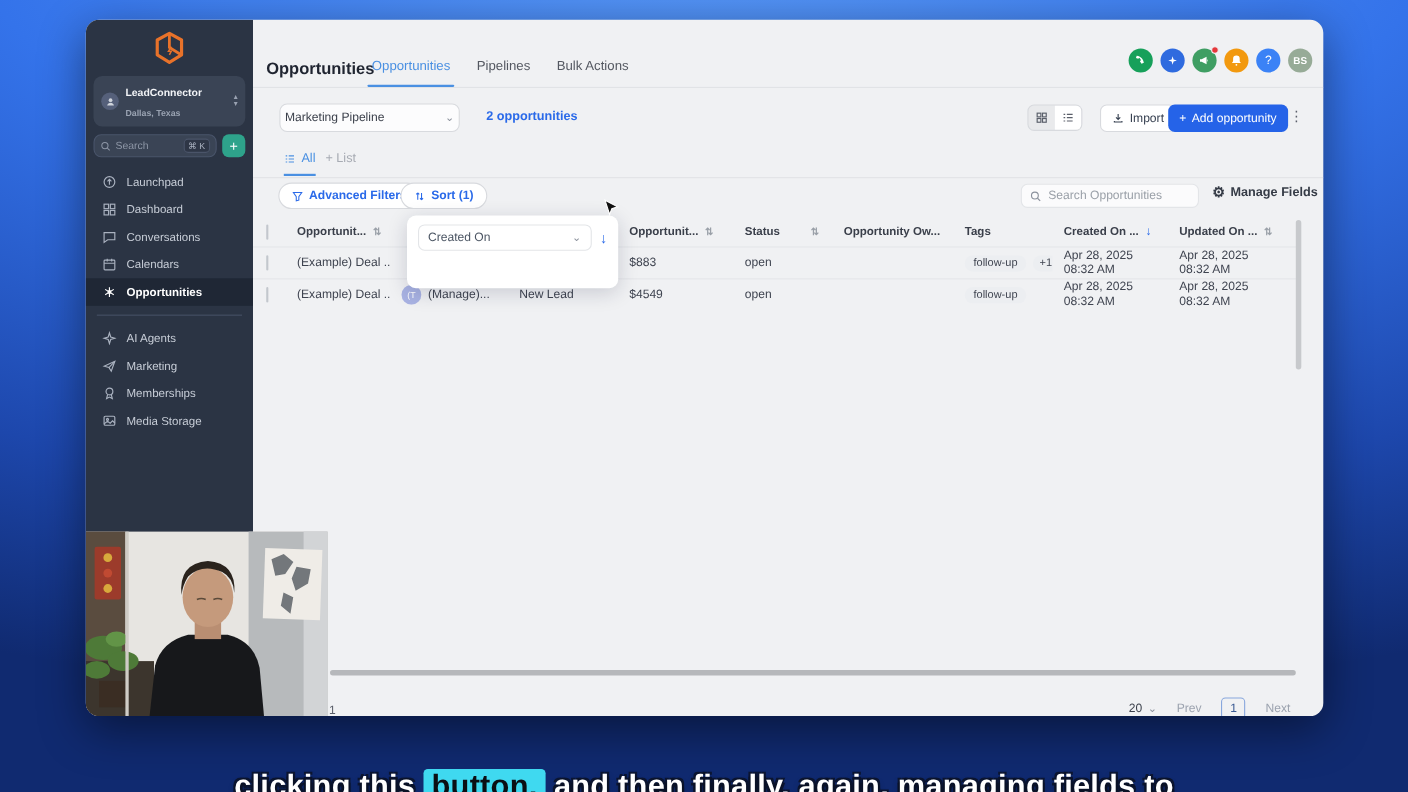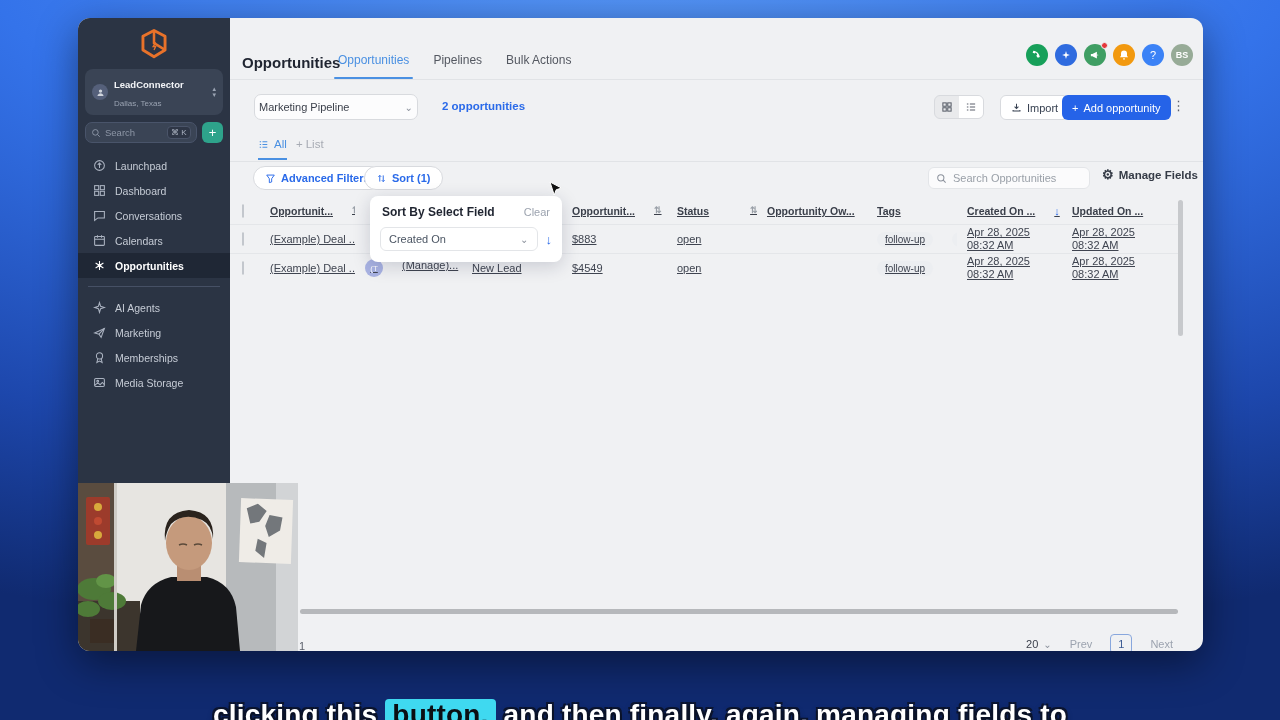--- a/index.html
+++ b/index.html
@@ -10,21 +10,21 @@
   .app { position:absolute; left:78px; top:18px; width:1125px; height:633px; background:#f0f1f3; border-radius:12px; box-shadow:0 12px 42px rgba(0,0,0,.45); overflow:hidden; }
 
   
   .sidebar { position:absolute; left:0; top:0; width:152px; height:100%; background:#2b3444; color:#cfd4dc; }
   .logo-wrap { display:flex; justify-content:center; padding-top:9px; }
   .logo { width:34px; height:34px; }
   .account { margin:8px 7px 0 7px; background:#3a4455; border-radius:8px; padding:5px 7px; display:flex; align-items:center; gap:6px; }
   .account .avatar-sm { width:16px; height:16px; border-radius:50%; background:#55607a; color:#dfe3ea; font-size:9px; display:flex; align-items:center; justify-content:center; flex:0 0 auto; }
   .account .acc-text { flex:1; min-width:0; }
   .acc-name { font-size:9.5px; font-weight:bold; color:#f2f4f7; white-space:nowrap; }
-  .acc-loc { font-size:8px; color:#9aa3b2; white-space:nowrap; }
+  .acc-loc { font-size:8px; color:#9aa3b2; white-space:nowrap;font-weight:bold; }
   .acc-chevrons { font-size:7px; line-height:6px; color:#9aa3b2; text-align:center; }
   .search-row { margin:7px 7px 0 7px; display:flex; gap:5px; }
   .side-search { flex:1; background:#3a4455; border:1px solid #49546a; border-radius:7px; height:21px; display:flex; align-items:center; padding:0 5px; gap:4px; }
   .side-search input { background:transparent; border:none; outline:none; color:#cfd4dc; font-size:9.5px; width:58px; }
   .side-search input::placeholder { color:#8d96a6; }
   .kbd { background:#2e3646; border:1px solid #4a5469; border-radius:4px; font-size:8px; color:#aab2c0; padding:1px 3px; white-space:nowrap; }
   .plus-btn { width:21px; height:21px; border-radius:6px; background:#2ea38b; color:#fff; font-size:13px; display:flex; align-items:center; justify-content:center; }
   .menu { margin-top:10px; }
   .menu-item { display:flex; align-items:center; gap:9px; height:25px; padding-left:15px; font-size:10.5px; color:#c6ccd6; cursor:default; }
   .menu-item svg { width:13px; height:13px; stroke:#aab2c0; fill:none; stroke-width:1.3; flex:0 0 auto; }
@@ -72,21 +72,21 @@
   .search-opps input { border:none; outline:none; background:transparent; font-size:11px; color:#3a3f4a; width:120px; }
   .search-opps input::placeholder { color:#9aa0a8; }
   .manage-fields { position:absolute; left:872px; top:3px; display:flex; align-items:center; gap:5px; font-size:11.5px; font-weight:bold; color:#353b46; }
   .manage-fields .gear { font-size:13px; color:#353b46; }
 
   
   .table { position:absolute; left:0; top:180px; width:952px; }
   .trow { display:grid; grid-template-columns:30px 95px 107px 100px 105px 90px 110px 90px 105px 95px; align-items:center; }
   .thead { height:26px; font-size:10.5px; font-weight:bold; color:#3a3f4a; }
   .tbody-row { height:29px; font-size:11px; color:#3f4450; border-top:1px solid #e4e6e9; }
-  .cell { padding-left:10px; white-space:nowrap; overflow:hidden; display:flex; gap:19px;text-decoration:underline; }
+  .cell { padding-left:10px; white-space:nowrap; overflow:hidden; display:flex; align-items:center; gap:6px; }
   .cb { width:13px; height:13px; border:1px solid #c3c7cd; border-radius:3px; background:#f7f8f9; margin-left:12px; }
   .sort-glyph { color:#9aa0a8; font-size:9px; }
   .sort-active { color:#2a6ae9; font-size:11px; }
   .tag-pill { background:#eceef1; border-radius:9px; padding:2px 8px; font-size:10px; color:#3f4450; }
   .tag-more { background:#eceef1; border-radius:9px; padding:2px 6px; font-size:10px; color:#3f4450; }
   .tag-more:empty { display:none; }
   .dt { line-height:13px; display:block; }
   .avatar-t { width:18px; height:18px; border-radius:50%; background:#a9b3e3; color:#ffffff; font-size:8px; display:flex; align-items:center; justify-content:center; flex:0 0 auto; }
 
   
@@ -436,24 +436,20 @@
         <div class="cell">
             <span>
               <span class="dt">Apr 28, 2025</span>
               <span class="dt">08:32 AM</span>
             </span>
           </div>
       </div>
     </div>
 
     <div class="sort-popup">
-      <div class="sp-head">
-        <span class="sp-title">Sort By Select Field</span>
-        <span class="sp-clear">Clear</span>
-      </div>
       <div class="sp-body">
         <div class="sp-select">
           <span>Created On</span>
           <span class="chev">⌄</span>
         </div>
         <span class="sp-dir">↓</span>
       </div>
     </div>
 
     <div class="vscroll"></div>

